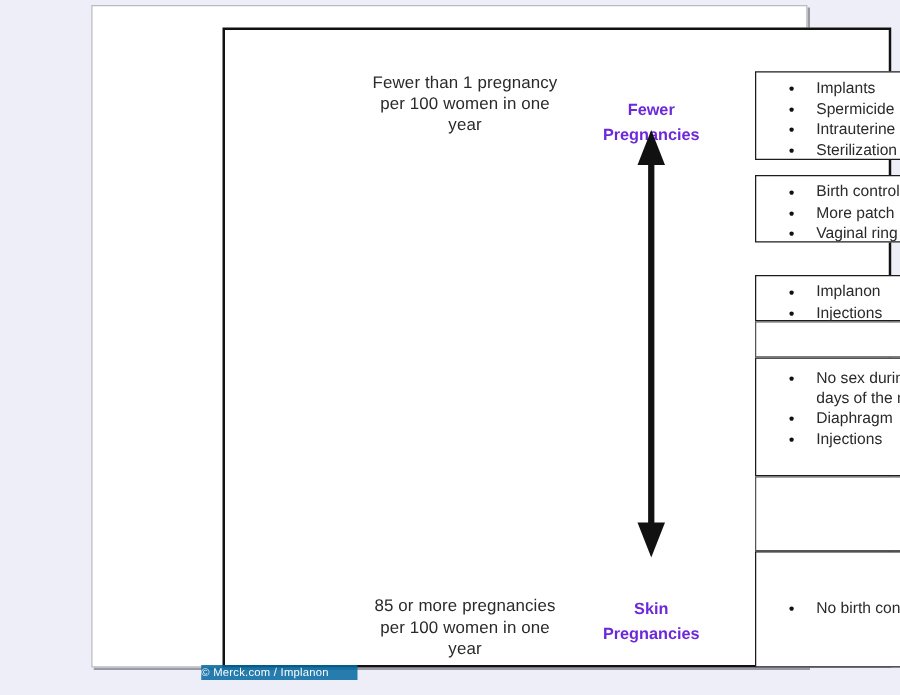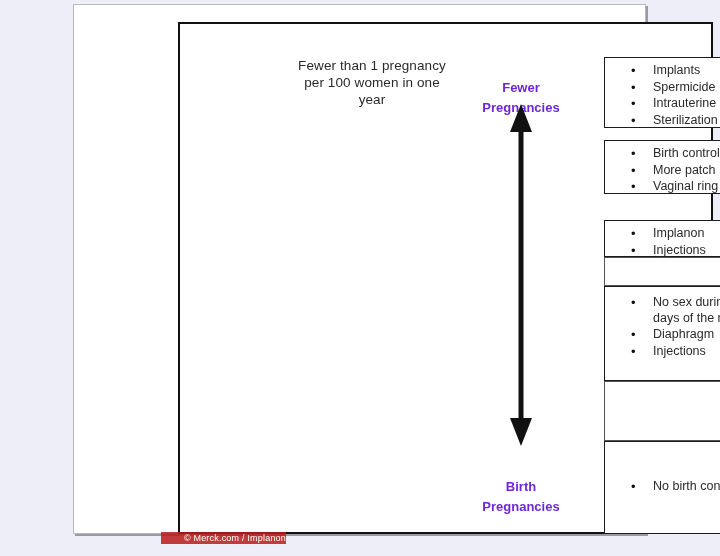--- a/index.html
+++ b/index.html
@@ -122,49 +122,50 @@
     width: 100%;
   }
 
   
   #watermark {
     position: absolute;
     left: 87px;
     top: 527px;
     width: 125px;
     height: 12px;
-    background: #b91c1c;
+    background: #0369a1;
     color: #ffffff;
     font-size: 9px;
     line-height: 12px;
-    text-align: right;
+    text-align: left;
     letter-spacing: 0.2px;
     opacity: 0.85;
     white-space: nowrap;
     overflow: hidden;
   }
 </style>
 </head>
 <body>
 
 <div id="outer-panel">
 
   <div id="diagram-frame">
 
     <div class="rate-label" id="rate-top">Fewer than 1 pregnancy per 100 women in one year</div>
 
 
+    <div class="rate-label" id="rate-bottom">85 or more pregnancies per 100 women in one year</div>
 
     <div class="pregnancy-heading" id="heading-fewer">
       <div>Fewer</div>
       <div>Pregnancies</div>
     </div>
 
     <div class="pregnancy-heading" id="heading-more">
-      <div>Birth</div>
+      <div>Skin</div>
       <div>Pregnancies</div>
     </div>
 
     <svg id="vertical-arrow" viewBox="0 0 46 342" preserveAspectRatio="none">
       <line x1="23" y1="22" x2="23" y2="320" stroke="#111111" stroke-width="5"></line>
       <polygon points="23,0 34,28 12,28" fill="#111111"></polygon>
       <polygon points="23,342 34,314 12,314" fill="#111111"></polygon>
     </svg>
 
     <div class="method-box heavy" id="box-highest">

